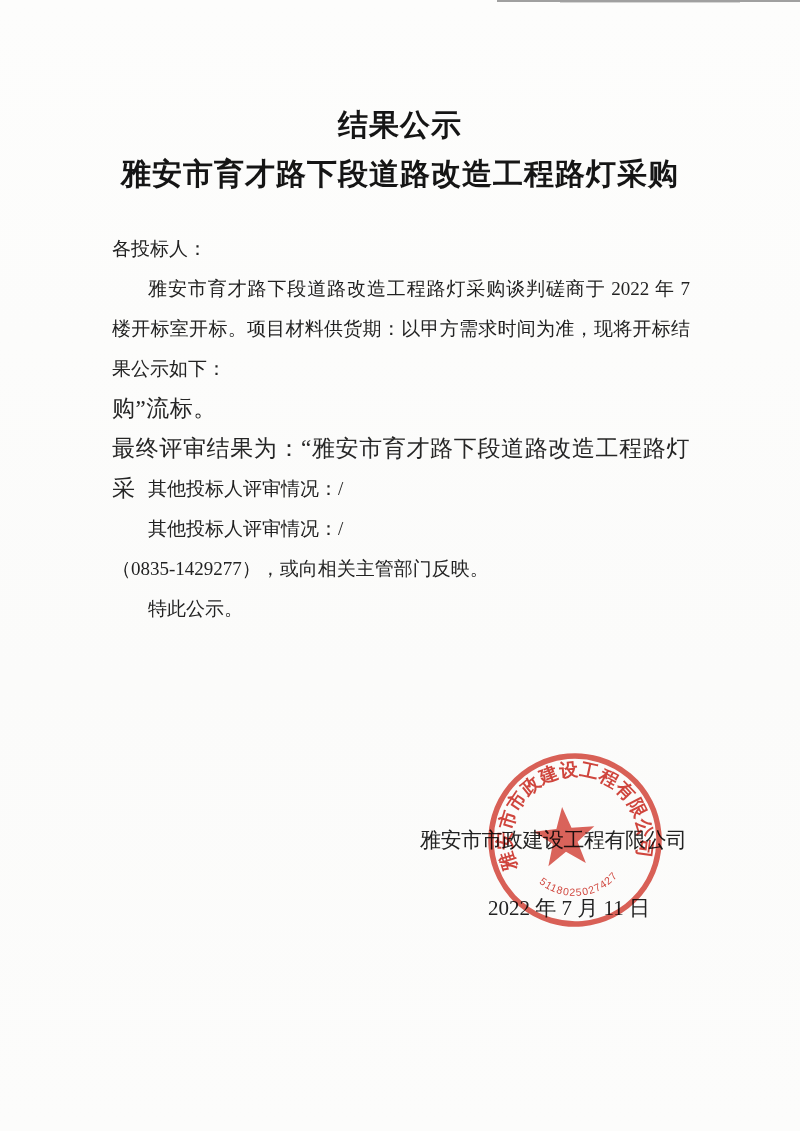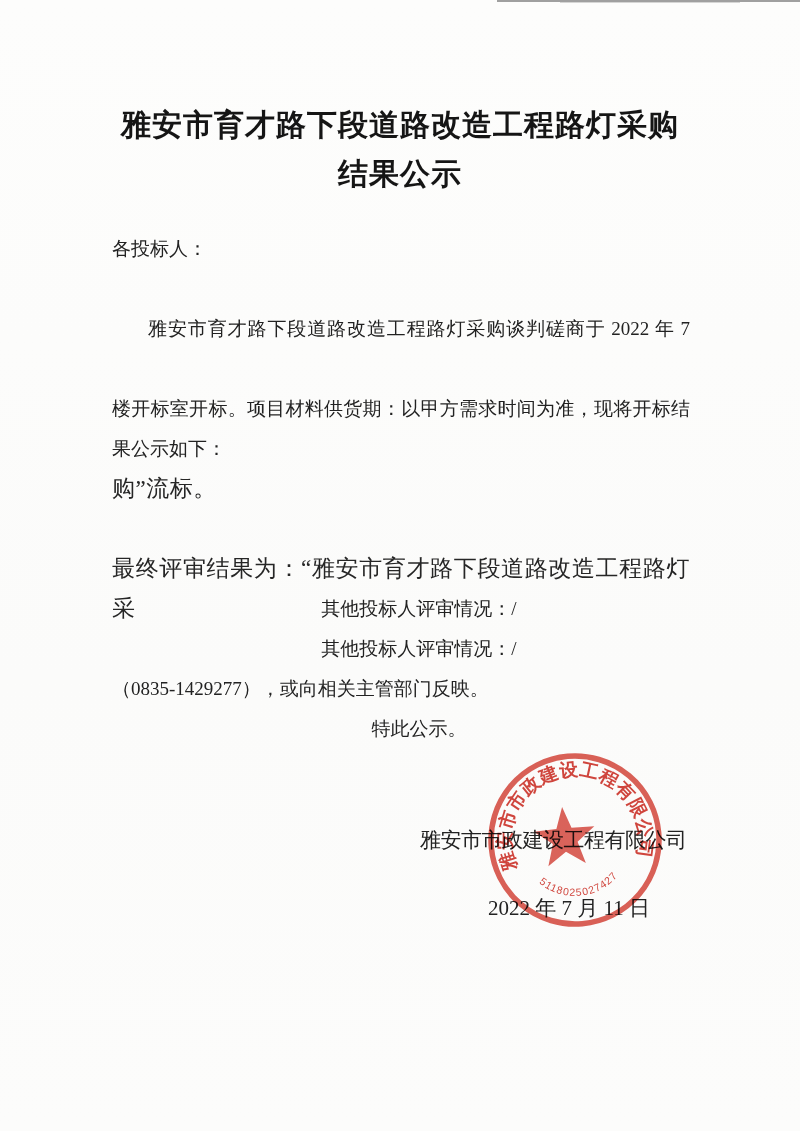--- a/index.html
+++ b/index.html
@@ -18,22 +18,22 @@
     position:absolute;top:100px;left:60px;width:680px;
     text-align:center;font-family:"Liberation Sans","DejaVu Sans",sans-serif;
     font-weight:700;font-size:30px;line-height:49px;color:#151515;letter-spacing:1px;
   }
 
   .body-text{position:absolute;top:229px;left:112px;width:578px;}
   .line{
     font-size:19px;line-height:40px;height:40px;white-space:nowrap;
     color:#222;
   }
-  .line.indent{text-indent:36px;text-align:center;}
-  .line.just{white-space:normal;text-align:justify;text-align-last:justify;word-break:break-all;margin-top:40px;}
+  .line.indent{text-indent:36px;}
+  .line.just{white-space:normal;text-align:justify;text-align-last:justify;word-break:break-all;}
   .line.kai{font-size:23px;letter-spacing:.5px;color:#262626;}
 
   .signature{position:absolute;left:0;top:0;width:800px;}
   .sig-company{
     position:absolute;left:420px;top:826px;font-size:21px;letter-spacing:-.5px;color:#222;white-space:nowrap;
   }
   .sig-date{
     position:absolute;left:488px;top:874px;font-size:21px;color:#222;white-space:nowrap;margin-top:20px;
   }
 
@@ -46,22 +46,22 @@
 </style>
 </head>
 <body>
 
 <div class="page">
 
   <div class="scan-line"></div>
   <div class="scan-line2"></div>
 
   <div class="title">
+    <div>结果公示</div>
     <div>雅安市育才路下段道路改造工程路灯采购</div>
-    <div>结果公示</div>
   </div>
 
   <div class="body-text">
     <div class="line">各投标人：</div>
     <div class="line indent just">雅安市育才路下段道路改造工程路灯采购谈判磋商于 2022 年 7</div>
     <div class="line just">楼开标室开标。项目材料供货期：以甲方需求时间为准，现将开标结</div>
     <div class="line">果公示如下：</div>
     <div class="line kai">购”流标。</div>
     <div class="line kai just">最终评审结果为：“雅安市育才路下段道路改造工程路灯采</div>
     <div class="line indent">其他投标人评审情况：/</div>

